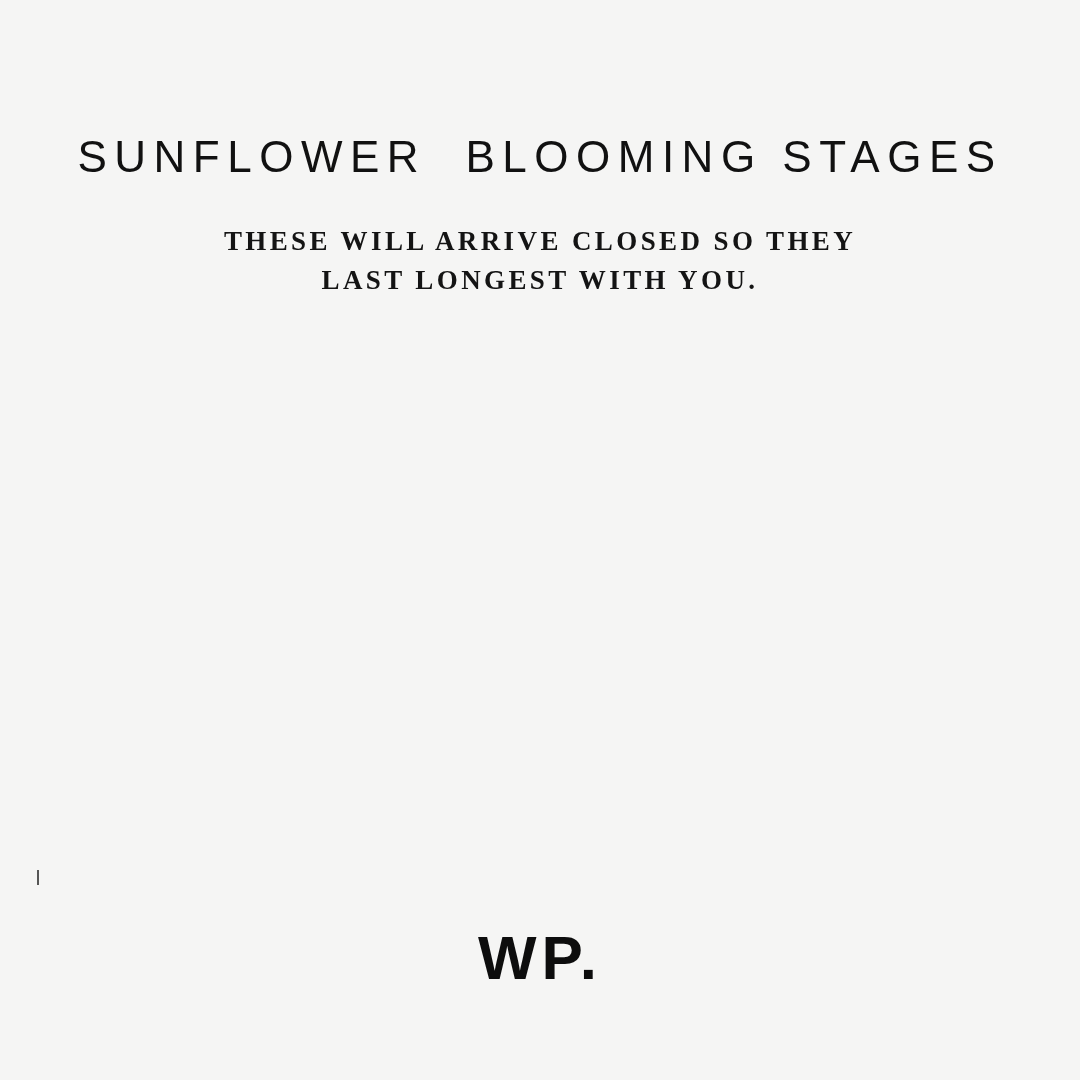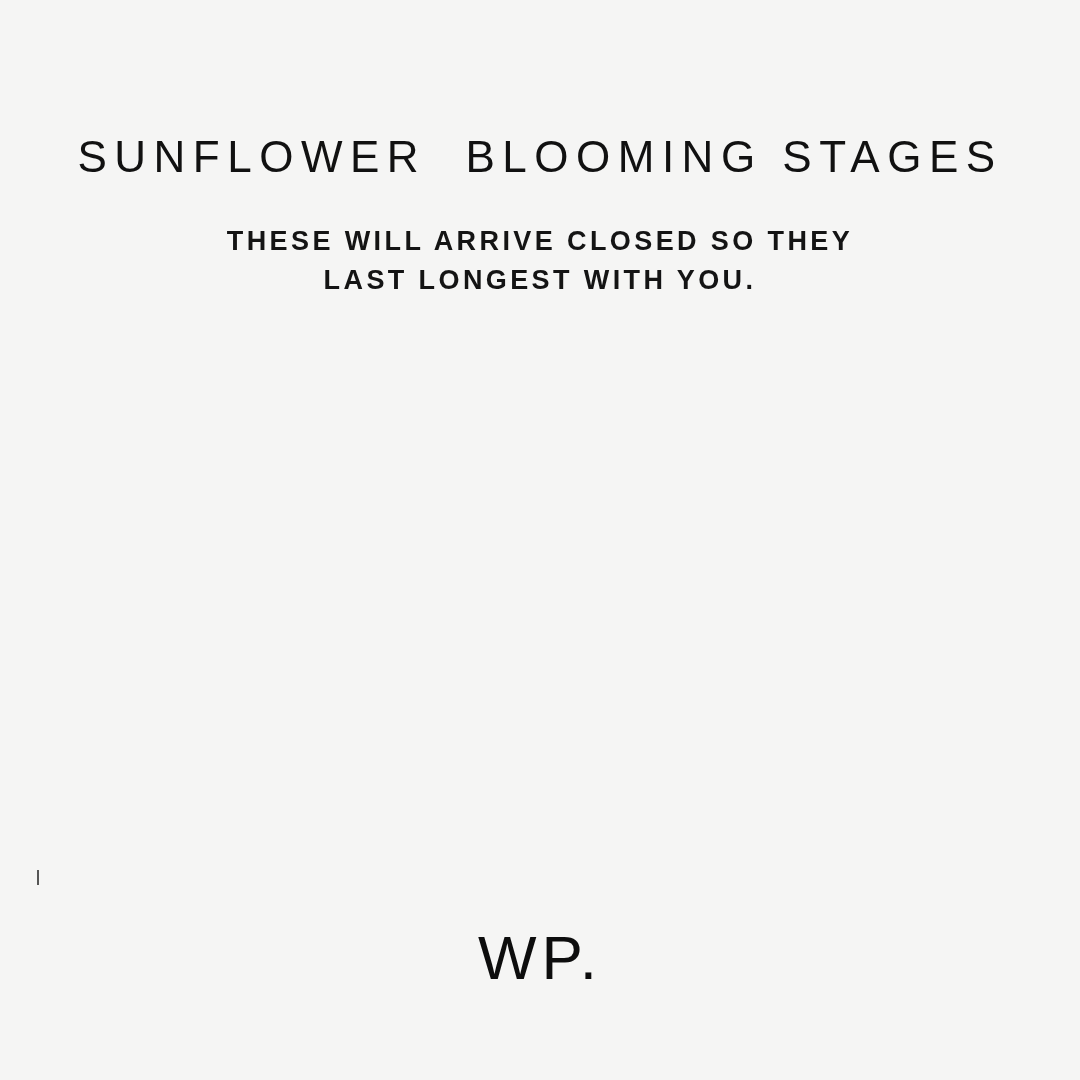--- a/index.html
+++ b/index.html
@@ -30,28 +30,29 @@
   }
   .subtitle{
     position:absolute;
     top:222px; left:0; width:1080px;
     text-align:center;
     font-size:27px;
     font-weight:700;
     letter-spacing:3.4px;
     color:#141414;
     line-height:1.45;
+    font-family:Liberation Serif, serif;
   }
   .subtitle .sub-line{display:block;}
   .logo{
     position:absolute;
     top:922px; left:0; width:1080px;
     text-align:center;
     font-size:62px;
-    font-weight:400;
+    font-weight:700;
     letter-spacing:5px;
     color:#0d0d0d;
   }
   .corner-tick{
     position:absolute;
     left:37px; top:870px;
     width:2px;height:15px;
     background:#3a3a3a;
     opacity:.85;
   }

